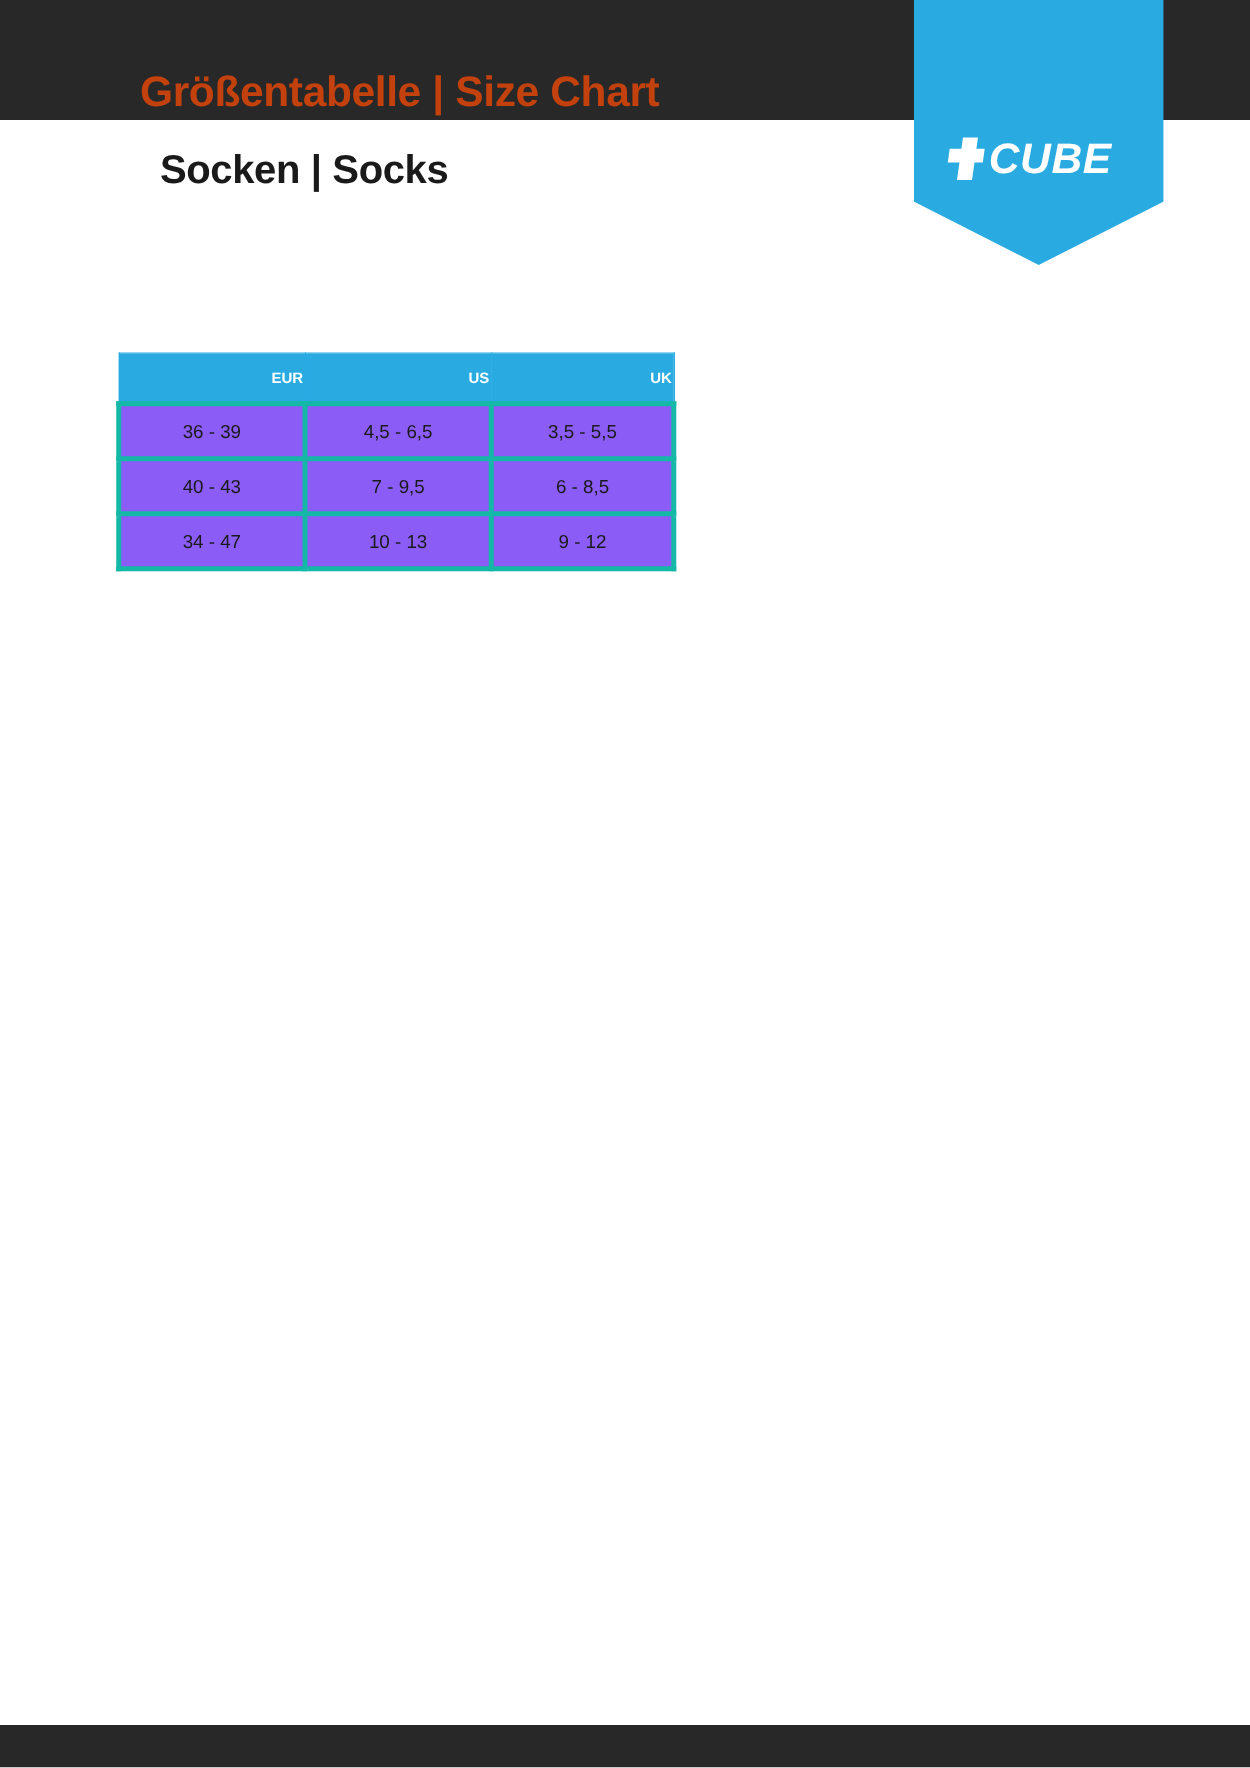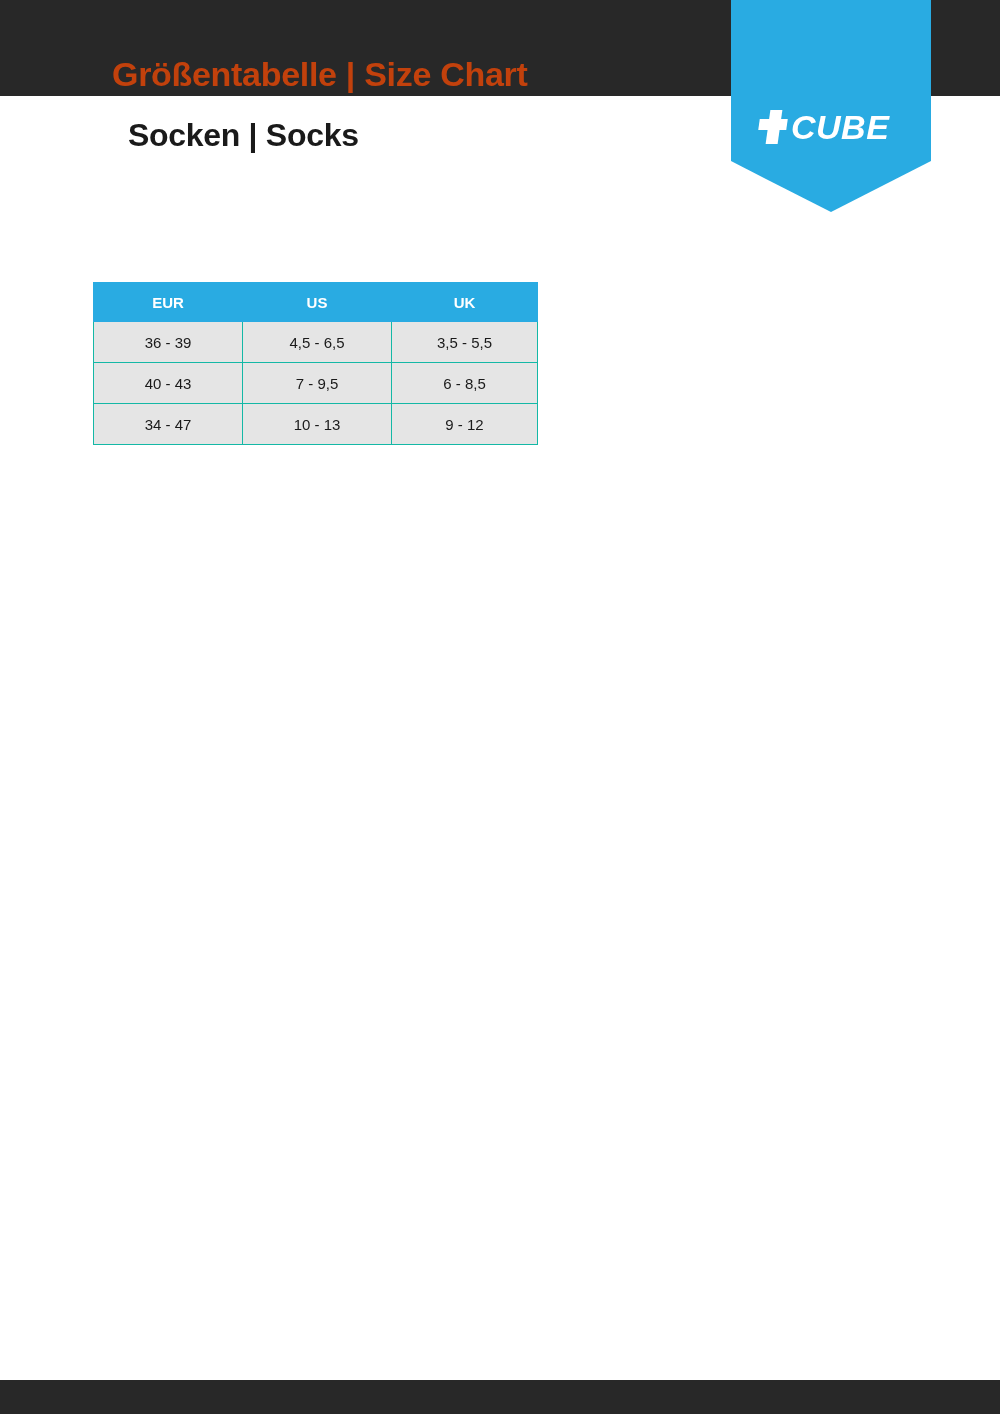--- a/index.html
+++ b/index.html
@@ -110,34 +110,34 @@
   .size-table {
     position: absolute;
     top: 282px;
     left: 93px;
     border-collapse: collapse;
     table-layout: fixed;
   }
   .size-table th {
     background: #29ABE2;
     color: #ffffff;
-    font-size: 15px;
+    font-size: 12px;
     font-weight: bold;
     height: 36px;
     border: 1px solid #29ABE2;
-    text-align: center;
+    text-align: right;
     vertical-align: middle;
   }
   .size-table td {
-    background: #e5e5e5;
+    background: #8b5cf6;
     color: #1a1a1a;
     font-size: 15px;
     font-weight: normal;
     height: 38px;
-    border: 1px solid #14b8a6;
+    border: 4px solid #14b8a6;
     text-align: center;
     vertical-align: middle;
   }
   .col-eur { width: 146px; }
   .col-us  { width: 146px; margin-top: 48px; }
   .col-uk  { width: 143px; }
 
   
   .footer-bar {
     position: absolute;

